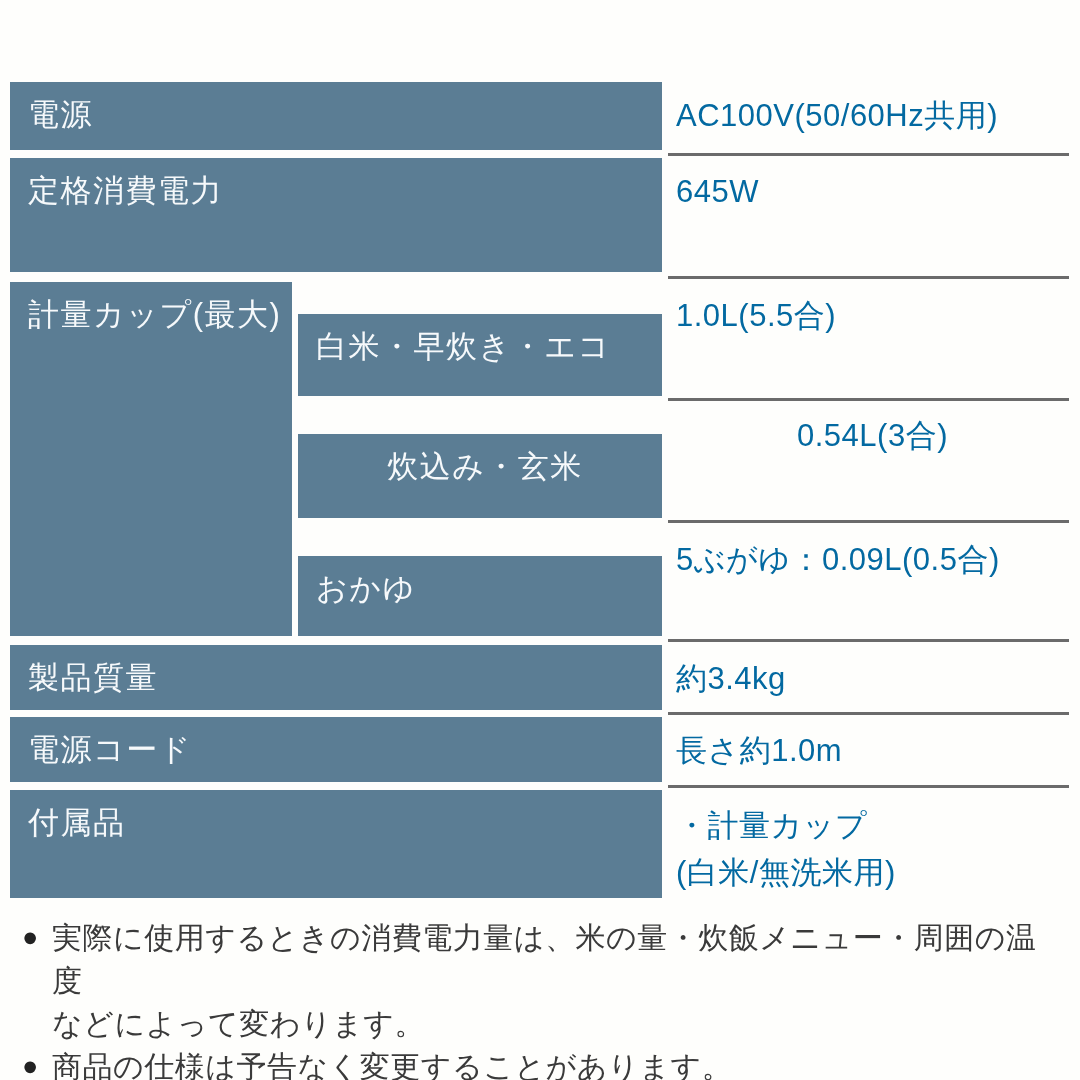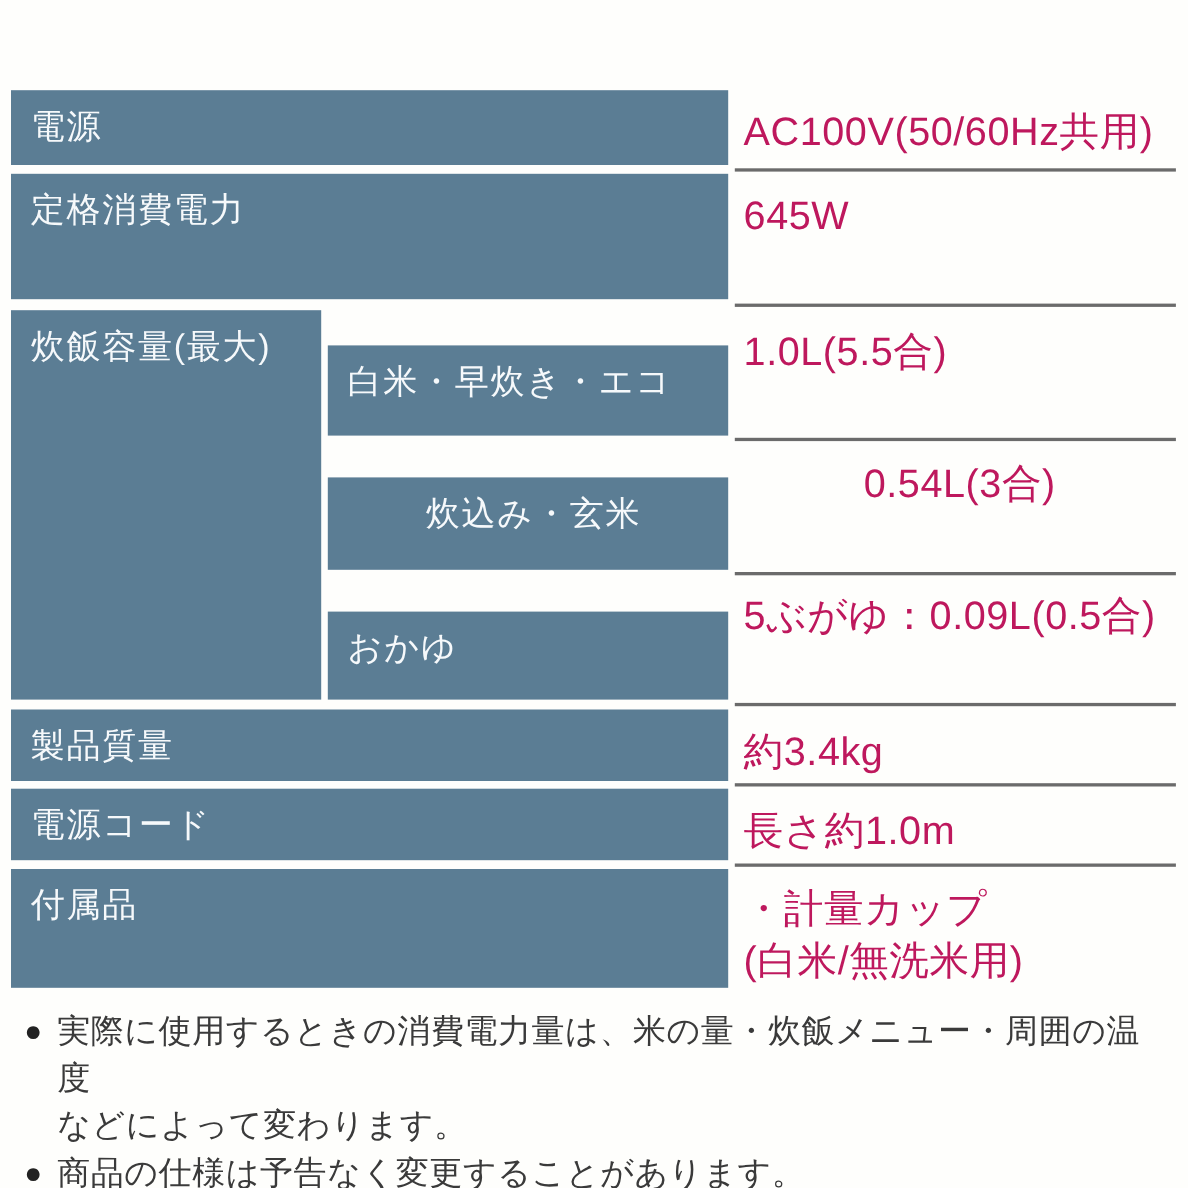--- a/index.html
+++ b/index.html
@@ -42,22 +42,22 @@
   }
   .label.full { width: 652px; flex: 0 0 652px; }
   .label.main { width: 282px; flex: 0 0 282px; }
   .label.sub  { width: 364px; flex: 0 0 364px; margin-top: 32px; }
   .colgap {
     width: 6px;
     flex: 0 0 6px;
   }
   .value {
     flex: 1;
-    color: #be185d;
-    font-size: 36px;
+    color: #0369a1;
+    font-size: 31px;
     letter-spacing: 0.5px;
     padding: 15px 0 0 8px;
     box-sizing: border-box;
     line-height: 1.25;
   }
   .value .vline {
     line-height: 47px;
   }
   .divider {
     display: flex;
@@ -134,21 +134,21 @@
       <div class="colgap"></div>
       <div class="value">645W</div>
     </div>
     <div class="divider g10">
       <div class="spacer-full"></div>
       <div class="colgap"></div>
       <div class="hline"></div>
     </div>
 
     <div class="row">
-      <div class="label main">炊飯容量(最大)</div>
+      <div class="label main">計量カップ(最大)</div>
       <div class="colgap"></div>
       <div class="group-right">
 
         <div class="row h114">
           <div class="label sub">白米・早炊き・エコ</div>
           <div class="colgap"></div>
           <div class="value">1.0L(5.5合)</div>
         </div>
         <div class="divider g6">
           <div class="spacer-sub"></div>

